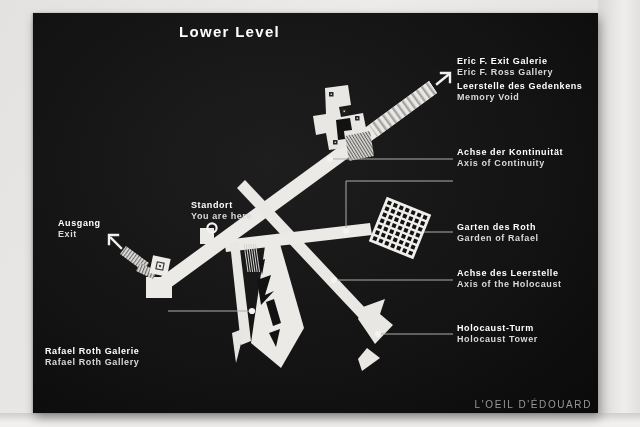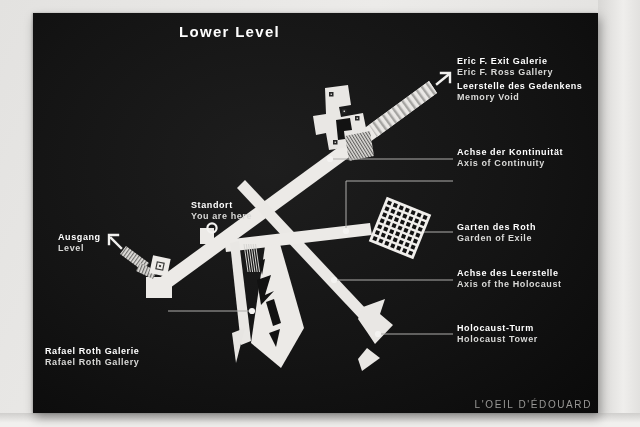--- a/index.html
+++ b/index.html
@@ -35,21 +35,21 @@
   .lbl .de{display:block;color:#ffffff;}
   .lbl .en{display:block;color:#d9d9d7;}
   .lbl-eric{left:424px;top:43px;}
   .lbl-void{left:424px;top:68px;}
   .lbl-cont{left:424px;top:134px;}
   .lbl-exil{left:424px;top:157px;}
   .lbl-gard{left:424px;top:209px;}
   .lbl-holo{left:424px;top:255px;}
   .lbl-turm{left:424px;top:310px;}
   .lbl-standort{left:142px;top:187px;margin-left:16px;}
-  .lbl-exit{left:25px;top:219px;}
+  .lbl-exit{left:25px;top:205px;}
   .lbl-roth{left:12px;top:289px;margin-top:44px;}
   .watermark{position:absolute;right:6px;bottom:3px;font-size:10px;
     letter-spacing:1.6px;color:#999896;font-weight:400;}
 </style>
 </head>
 <body>
 
 <div class="wall-shade"></div>
 <div class="wall-bottom"></div>
 
@@ -224,37 +224,37 @@
   <div class="lbl lbl-void">
     <span class="de">Leerstelle des Gedenkens</span>
     <span class="en">Memory Void</span>
   </div>
   <div class="lbl lbl-cont">
     <span class="de">Achse der Kontinuität</span>
     <span class="en">Axis of Continuity</span>
   </div>
   <div class="lbl lbl-gard">
     <span class="de">Garten des Roth</span>
-    <span class="en">Garden of Exile</span>
+    <span class="en">Garden of Rafael</span>
   </div>
   <div class="lbl lbl-holo">
     <span class="de">Achse des Leerstelle</span>
     <span class="en">Axis of the Holocaust</span>
   </div>
   <div class="lbl lbl-turm">
     <span class="de">Holocaust-Turm</span>
     <span class="en">Holocaust Tower</span>
   </div>
   <div class="lbl lbl-standort">
     <span class="de">Standort</span>
     <span class="en">You are here</span>
   </div>
   <div class="lbl lbl-exit">
     <span class="de">Ausgang</span>
-    <span class="en">Level</span>
+    <span class="en">Exit</span>
   </div>
   <div class="lbl lbl-roth">
     <span class="de">Rafael Roth Galerie</span>
     <span class="en">Rafael Roth Gallery</span>
   </div>
 
   <div class="watermark">L'OEIL D'ÉDOUARD</div>
 </div>
 
 </body></html>

